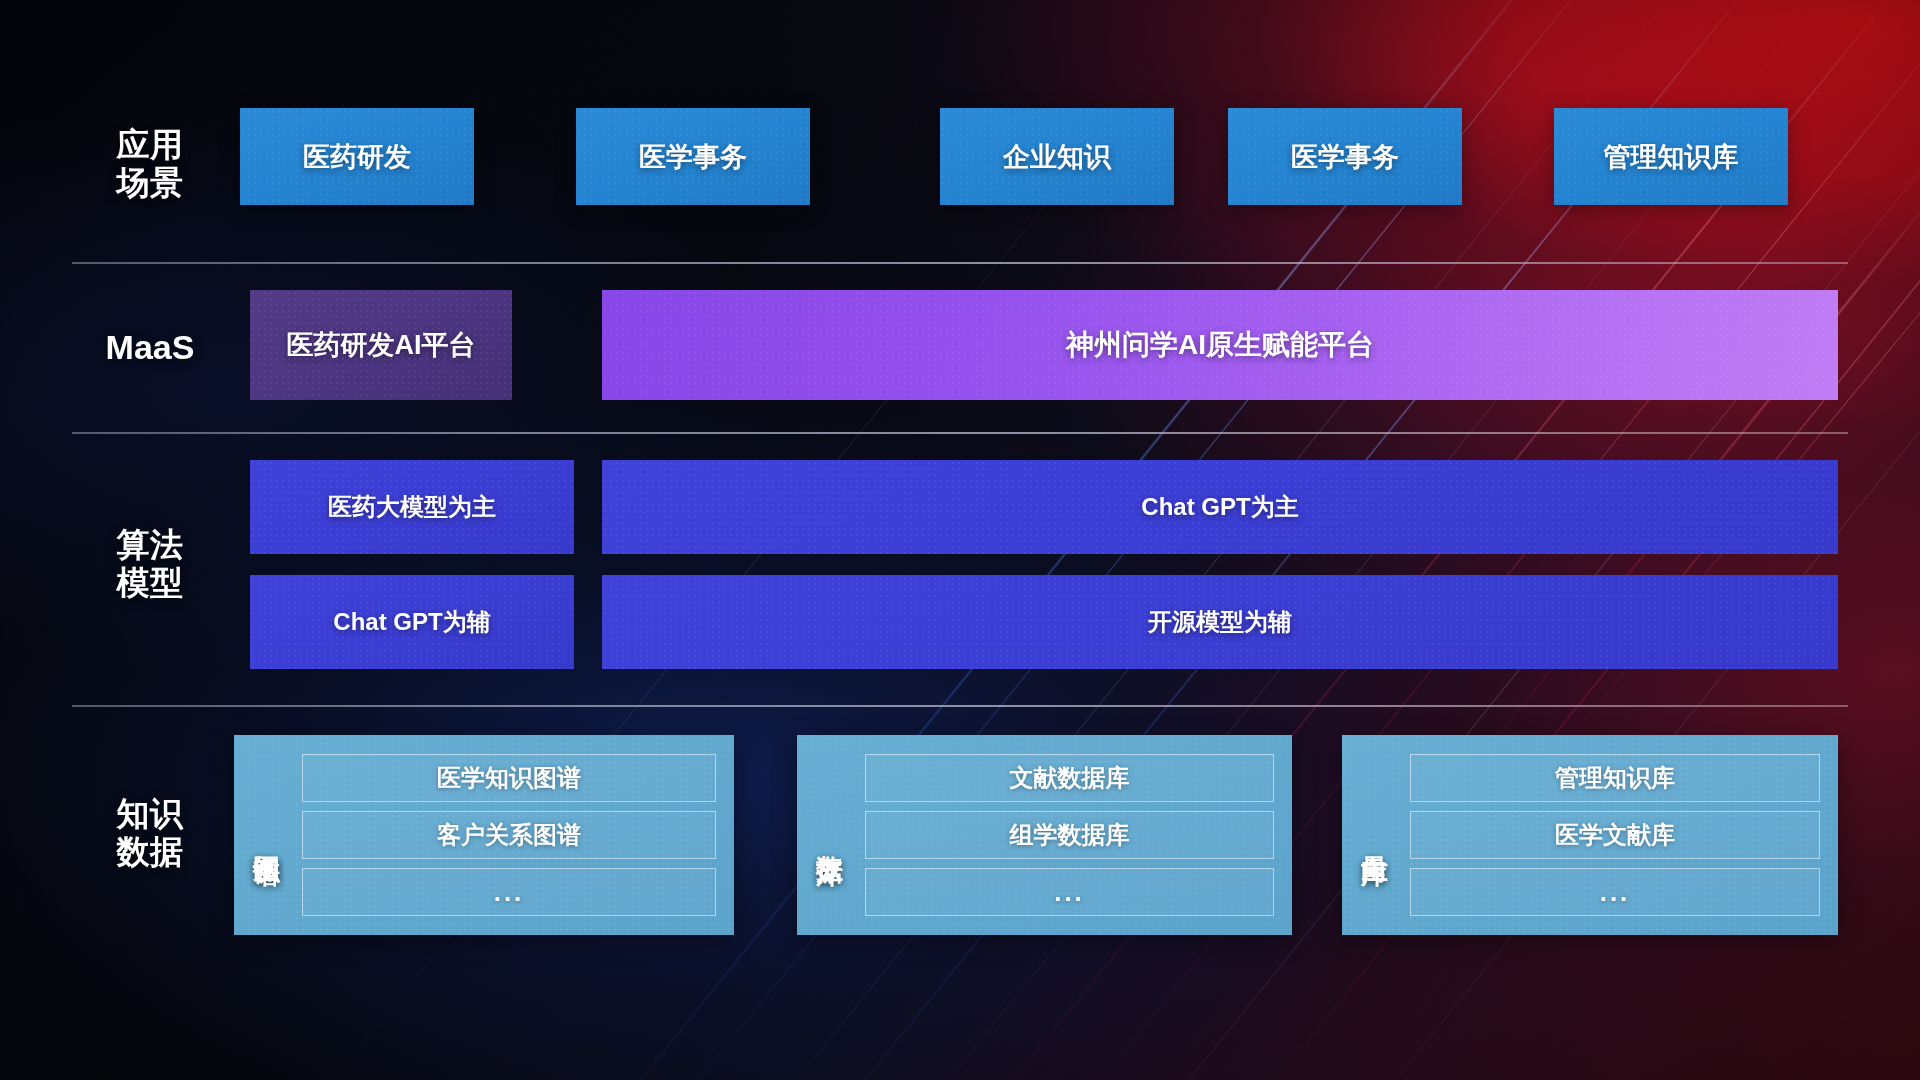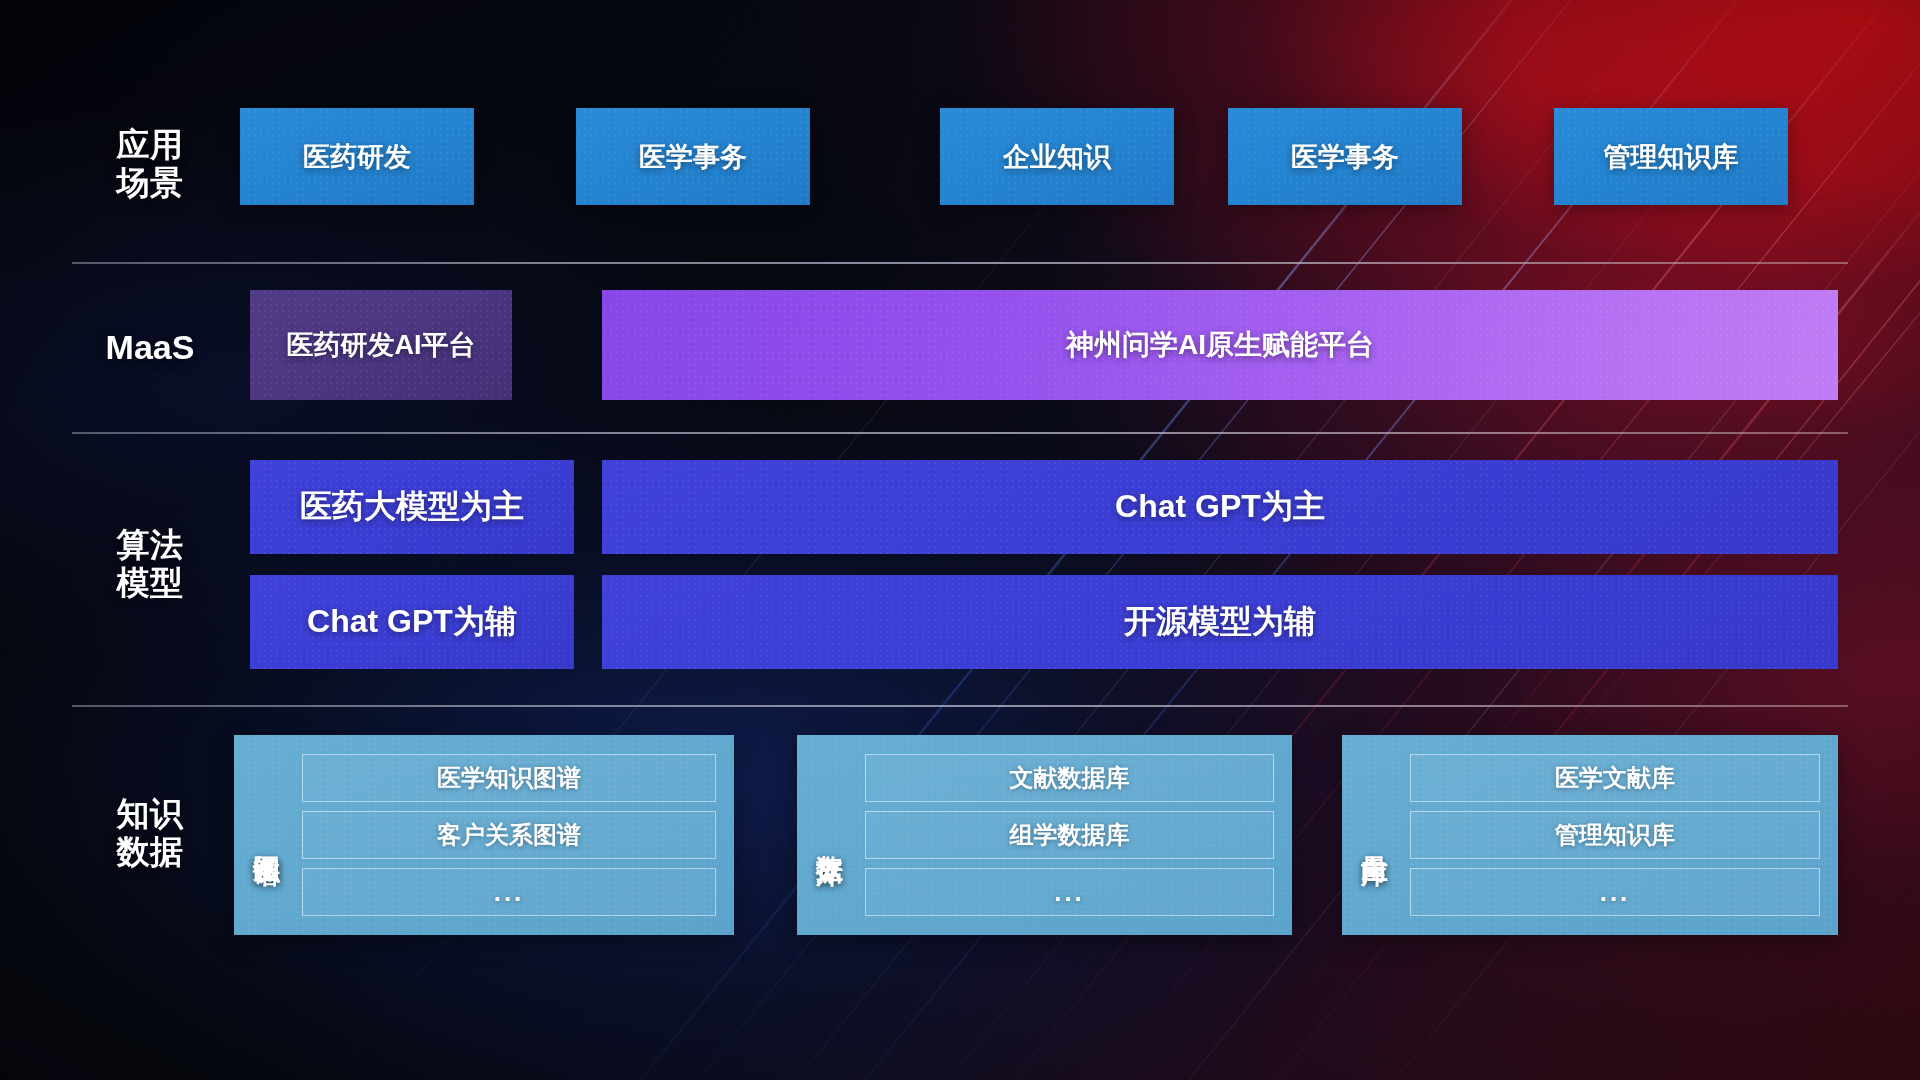--- a/index.html
+++ b/index.html
@@ -76,21 +76,21 @@
     height:110px; width:262px; font-size:27px;
     background:linear-gradient(150deg,#523a86 0%,#4c3581 50%,#452f76 100%);
   }
   .maas-right {
     height:110px; font-size:28px;
     background:linear-gradient(100deg,#8845e8 0%,#9350ec 30%,#a55ff0 58%,#b36ff2 78%,#c07cf3 100%);
   }
 
   
   .algo {
-    height:94px; font-size:32px;
+    height:94px; font-size:24px;
     background:linear-gradient(155deg,#3f41d8 0%,#3b3ed4 45%,#3739cc 100%);
   }
 
   
   .kcard {
     position:absolute; top:0; height:200px;
     background:linear-gradient(160deg,#67aed3 0%,#61a8cf 50%,#5ba3cb 100%);
     display:flex; align-items:stretch;
     box-shadow:0 6px 22px rgba(0,0,0,.38);
     overflow:hidden;
@@ -230,20 +230,20 @@
       <div class="kcard-items">
         <div class="kitem">文献数据库</div>
         <div class="kitem">组学数据库</div>
         <div class="kitem ellipsis">...</div>
       </div>
     </div>
 
     <div class="kcard" style="left:1342px; width:496px;">
       <div class="kcard-label">向量库</div>
       <div class="kcard-items">
+        <div class="kitem">管理知识库</div>
         <div class="kitem">医学文献库</div>
-        <div class="kitem">管理知识库</div>
         <div class="kitem ellipsis">...</div>
       </div>
     </div>
   </div>
 
 </div>
 
 </body></html>

